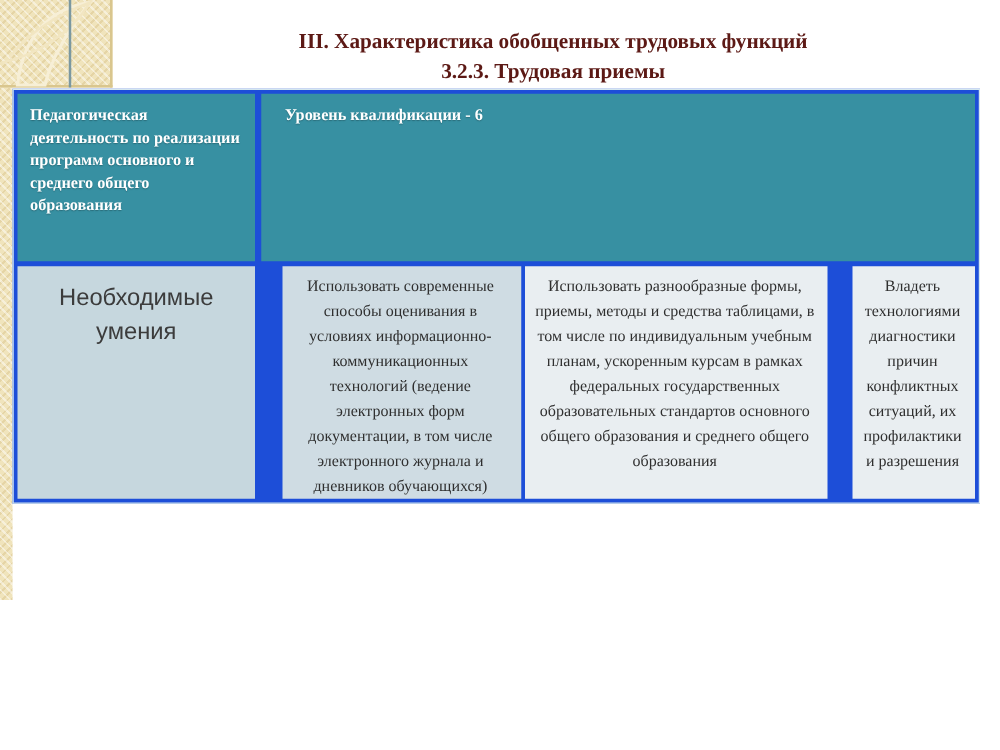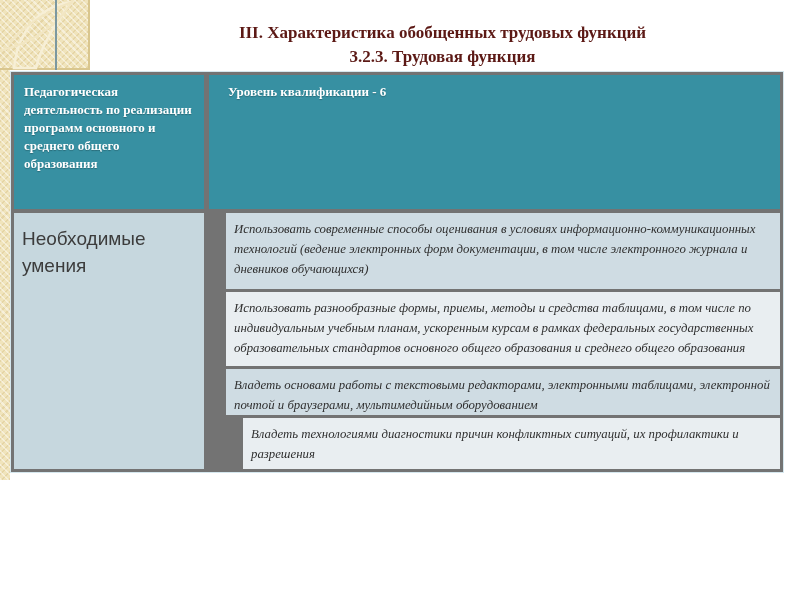--- a/index.html
+++ b/index.html
@@ -33,41 +33,41 @@
   .title {
     position:absolute; left:95px; right:10px; top:21px;
     text-align:center; color:#5c1915; font-weight:bold;
     font-size:17px; line-height:24px;
     font-family:"Liberation Serif", serif;
   }
 
   
   .ptable {
     position:absolute; left:10px; top:71px; width:774px;
-    background:#737373; border:1px solid #d5e7ee;
+    background:#1d4ed8; border:1px solid #d5e7ee;
     padding:3px; box-sizing:border-box;
   }
   .hdr-row { display:flex; gap:5px; min-height:134px; margin-bottom:4px; }
   .cell-teal {
     background:#3790a2; color:#ffffff; font-weight:bold;
     font-size:13px; line-height:18px;
     padding:8px 10px; box-sizing:border-box;
     text-shadow:0 1px 1px rgba(0,0,0,.25);
   }
   .hdr-left  { width:190px; }
   .hdr-right { flex:1;padding-left:19px; }
 
-  .body-row { display:flex; gap:22px; }
+  .body-row { display:flex; gap:22px;text-align:center; }
   .label-cell {
     width:190px; background:#c6d7de; box-sizing:border-box;
     padding:12px 8px 8px 8px;
     font-family:"Liberation Sans", sans-serif;
     font-size:19px; line-height:27px; color:#3c3c3c;
   }
-  .skills { flex:1; display:flex; flex-direction:column; gap:3px;font-style:italic; }
+  .skills { flex:1; display:flex; flex-direction:row; gap:3px; }
   .skill {
     padding:6px 10px 0 8px; box-sizing:border-box;
     font-size:12.8px; line-height:20px; color:#2f2f2f;
   }
   .skill.dark  { background:#cfdce3; }
   .skill.light { background:#e9eef1; }
   .s0 { min-height:76px; }
   .s1 { min-height:74px; }
   .s2 { min-height:45px; }
   .s3 { min-height:43px; }
@@ -86,35 +86,34 @@
         <path d="M14 68 C 18 30, 40 6, 72 2 C 50 30, 40 50, 36 68 Z" fill="none" stroke="#f7efd6" stroke-width="2.5"></path>
         <path d="M2 50 C 25 45, 55 30, 72 2 C 45 12, 20 28, 8 46" fill="none" stroke="#f2e6c2" stroke-width="2"></path>
       </svg>
     </span>
     <div class="vline"></div>
   </div>
   <div class="corner-bottom beige"></div>
 
   <div class="title">
     <div>III. Характеристика обобщенных трудовых функций</div>
-    <div>3.2.3. Трудовая функция</div>
+    <div>3.2.3. Трудовая приемы</div>
   </div>
 
   <div class="ptable">
 
     <div class="hdr-row">
       <div class="cell-teal hdr-left">Педагогическая деятельность по реализации программ основного и среднего общего образования</div>
       <div class="cell-teal hdr-right">Уровень квалификации - 6</div>
     </div>
 
     <div class="body-row">
       <div class="label-cell">Необходимые умения</div>
 
       <div class="skills">
         <div class="skill dark s0">Использовать современные способы оценивания в условиях информационно-коммуникационных технологий (ведение электронных форм документации, в том числе электронного журнала и дневников обучающихся)</div>
         <div class="skill light s1">Использовать разнообразные формы, приемы, методы и средства таблицами, в том числе по индивидуальным учебным планам, ускоренным курсам в рамках федеральных государственных образовательных стандартов основного общего образования и среднего общего образования</div>
-        <div class="skill dark s2">Владеть основами работы с текстовыми редакторами, электронными таблицами, электронной почтой и браузерами, мультимедийным оборудованием</div>
         <div class="skill light s5">Владеть технологиями диагностики причин конфликтных ситуаций, их профилактики и разрешения</div>
       </div>
     </div>
 
   </div>
 </div>
 
 </body></html>

